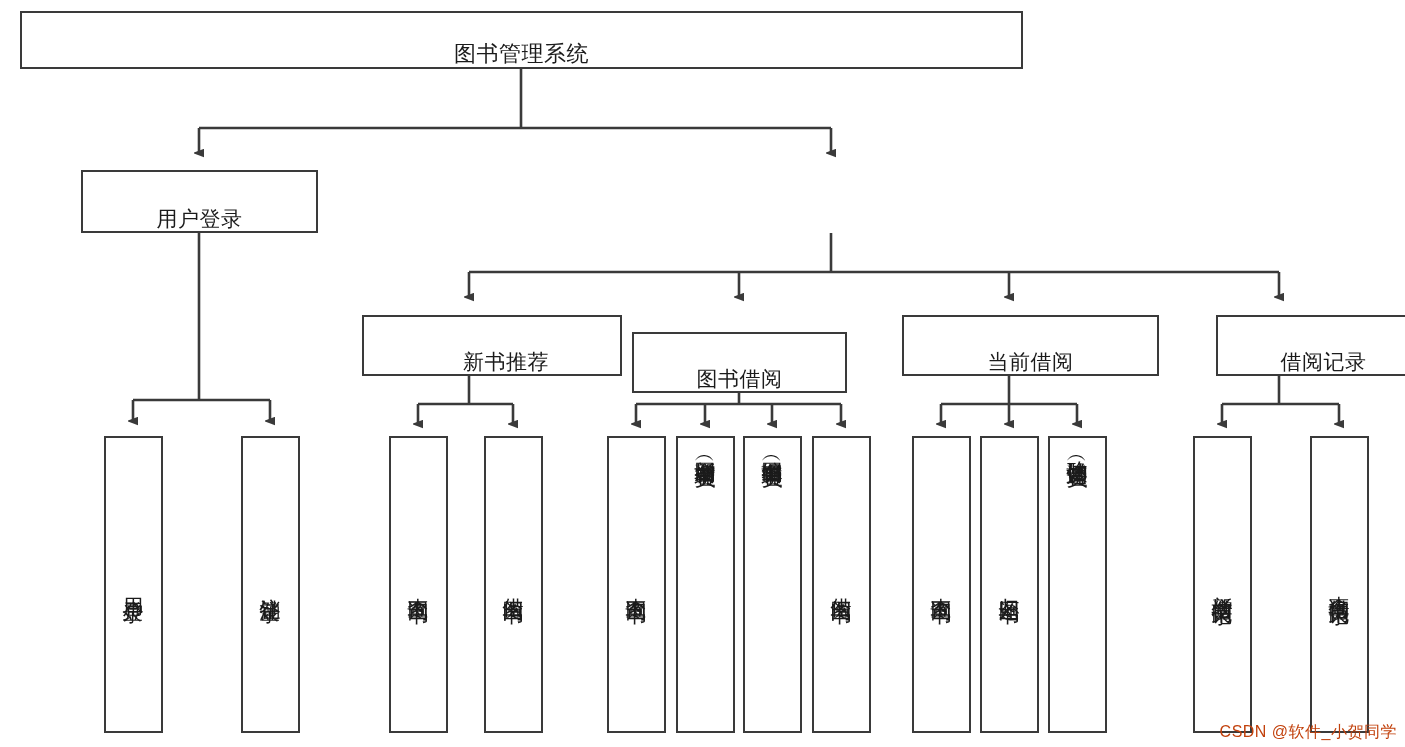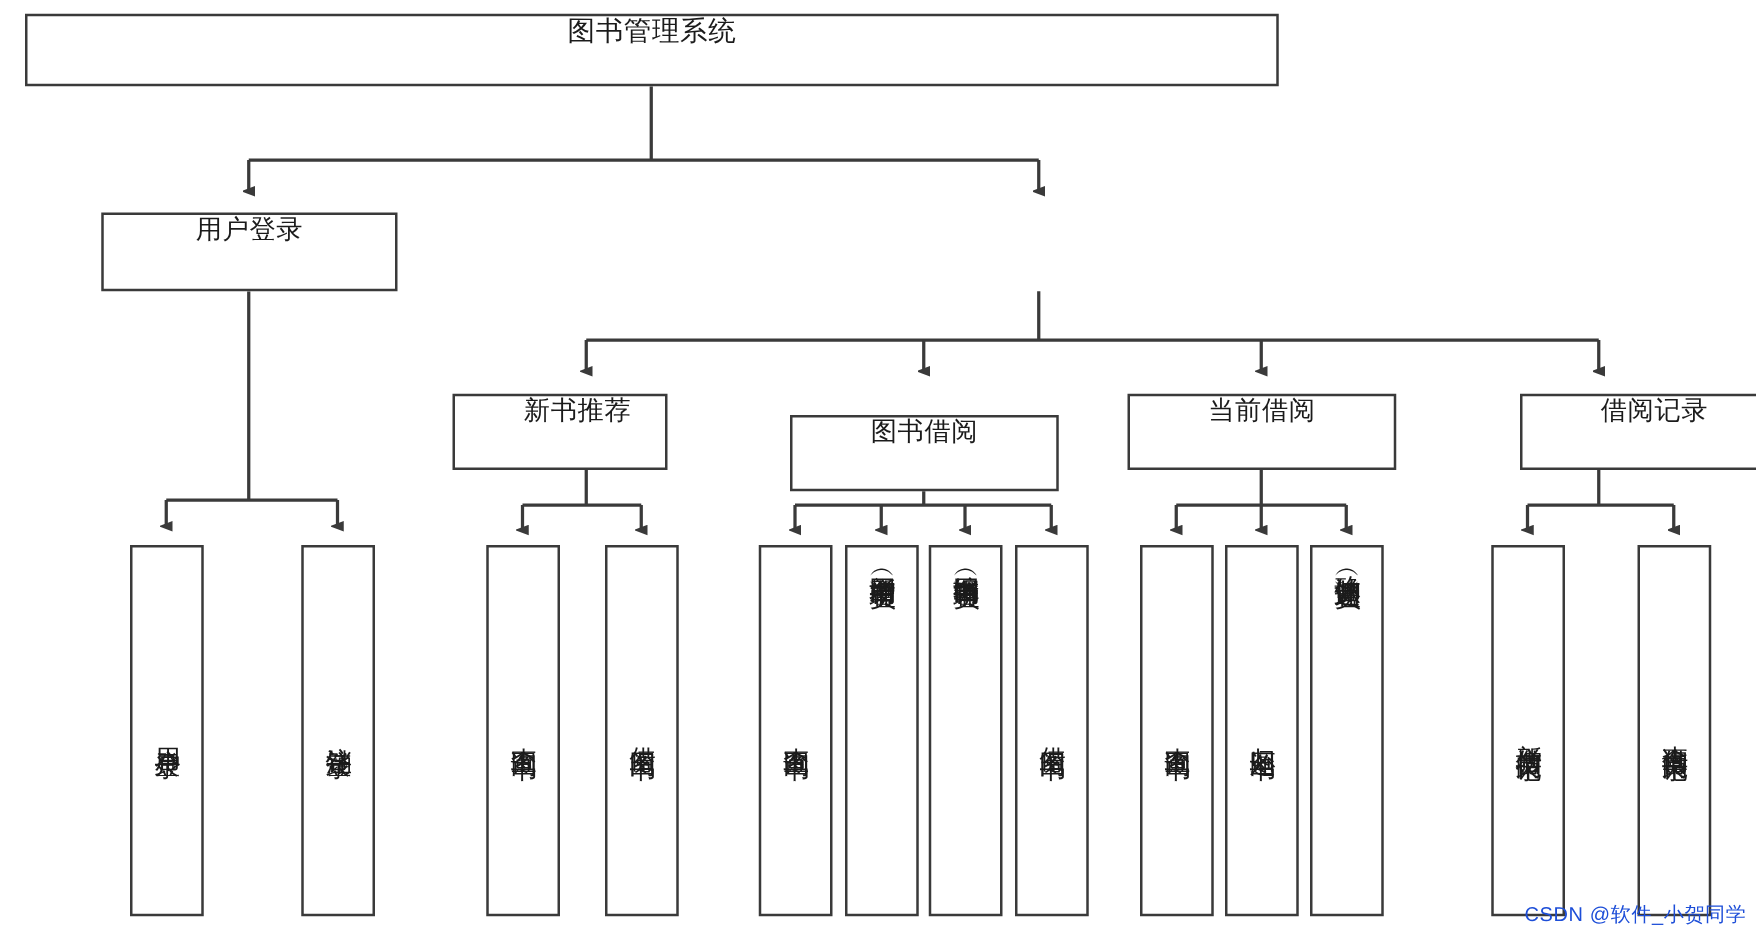--- a/index.html
+++ b/index.html
@@ -24,21 +24,21 @@
     width: 1405px;
     height: 747px;
     pointer-events: none;
   }
   .node {
     position: absolute;
     box-sizing: border-box;
     background: #ffffff;
     border: 2px solid #3a3a3a;
     display: flex;
-    align-items: flex-start;
+    align-items: flex-end;
     justify-content: center;
     color: #1b1b1b;
   }
   .node .lbl {
     display: block;
     line-height: 1.12;
     text-align: center;
     white-space: nowrap;
   }
   
@@ -68,21 +68,21 @@
   }
   .node.v.centered {
     align-items: center;
     padding-top: 0;
   }
   .watermark {
     position: absolute;
     right: 8px;
     bottom: 4px;
     font-size: 16px;
-    color: #1d4ed8;
+    color: #c2410c;
     white-space: nowrap;
     letter-spacing: 0.5px;
   }
 </style>
 </head>
 <body>
 
 <div id="canvas">
 
   <svg id="edges" viewBox="0 0 1405 747" width="1405" height="747">
@@ -137,29 +137,29 @@
 
   <div class="node h root" style="left:20px; top:11px; width:1003px; height:58px;">
     <span class="lbl">图书管理系统</span>
   </div>
 
   <div class="node h" style="left:81px; top:170px; width:237px; height:63px;">
     <span class="lbl">用户登录</span>
   </div>
 
 
-  <div class="node h" style="left:362px; top:315px; width:172px; height:61px;padding-left:28px;">
+  <div class="node h" style="left:362px; top:315px; width:260px; height:61px;padding-left:28px;">
     <span class="lbl">新书推荐</span>
   </div>
 
   <div class="node h" style="left:632px; top:315px; width:215px; height:61px;margin-top:17px;">
     <span class="lbl">图书借阅</span>
   </div>
 
-  <div class="node h" style="left:902px; top:315px; width:215px; height:61px;">
+  <div class="node h" style="left:902px; top:315px; width:257px; height:61px;">
     <span class="lbl">当前借阅</span>
   </div>
 
   <div class="node h" style="left:1172px; top:315px; width:215px; height:61px;margin-left:44px;">
     <span class="lbl">借阅记录</span>
   </div>
 
   <div class="node v centered" style="left:104px; top:436px; width:59px; height:297px;">
     <span class="lbl">用户登录</span>
   </div>

